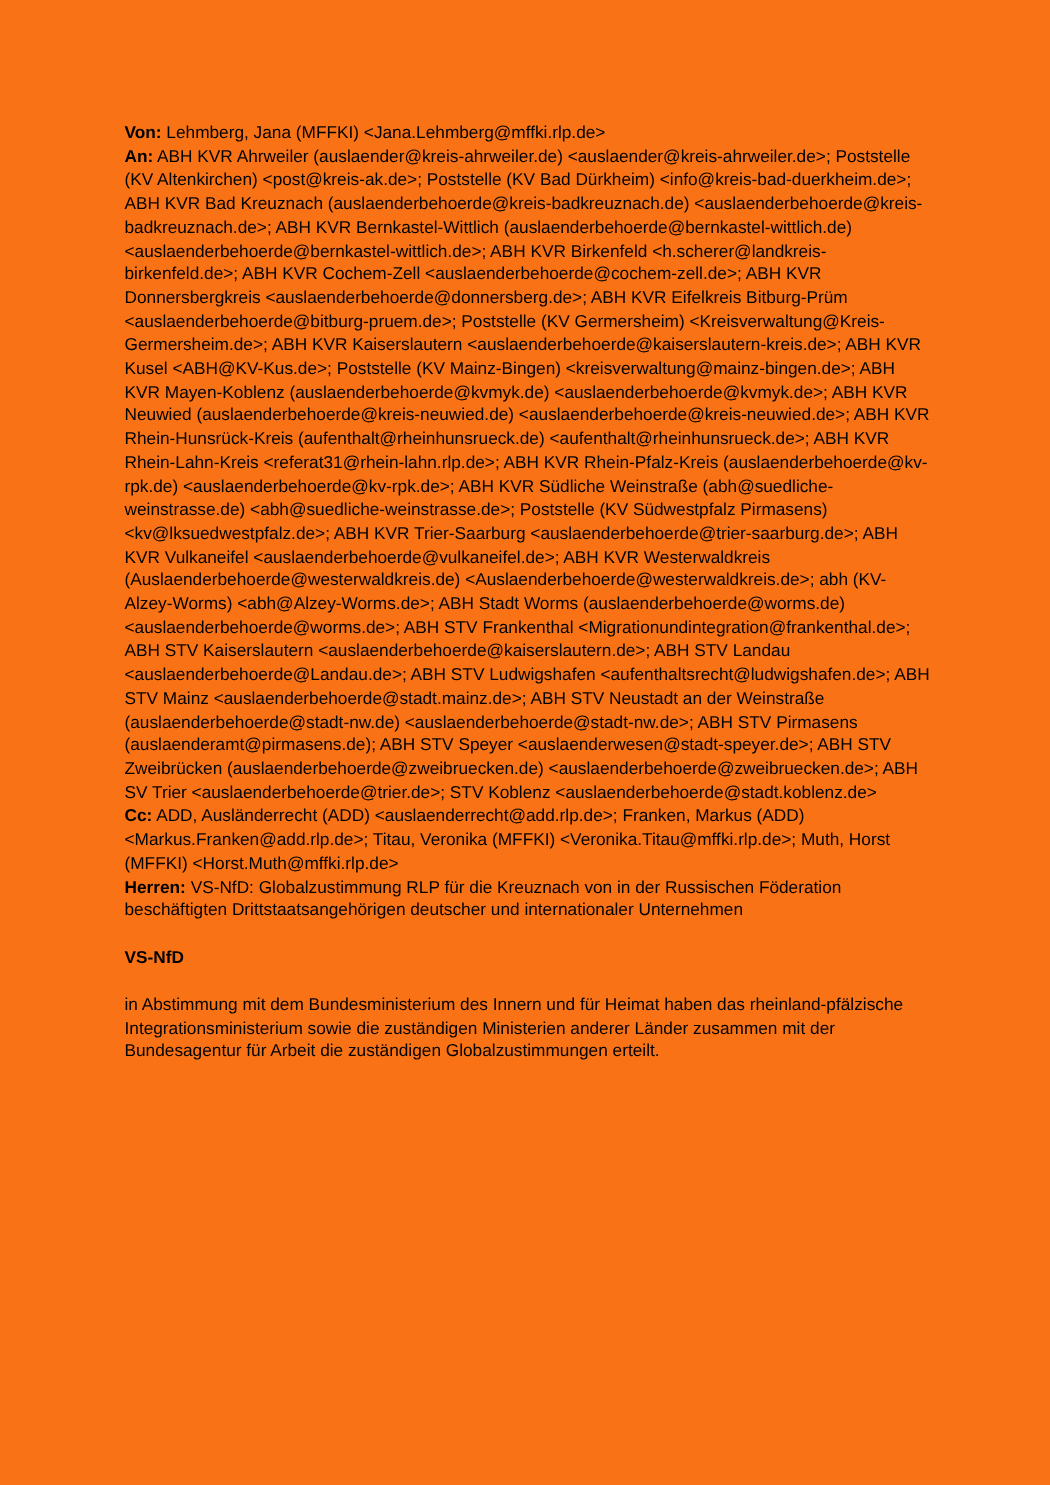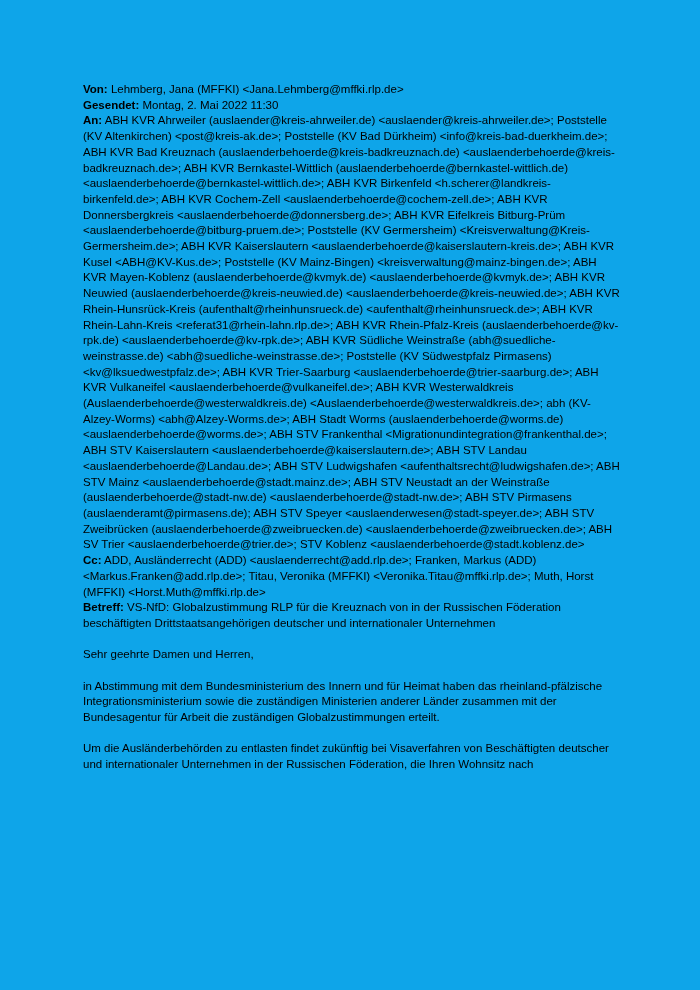--- a/index.html
+++ b/index.html
@@ -11,50 +11,48 @@
     color: #000000;
     font-family: "Liberation Sans", "DejaVu Sans", sans-serif;
     font-size: 11.5px;
     line-height: 15.7px;
     overflow: hidden;
   }
   .page {
     width: 700px;
     height: 990px;
     padding: 82px 120px 40px 83px;
-    background: #0ea5e9;
+    background: #f97316;
   }
   .content {
     width: 537px;
     overflow-wrap: break-word;
   }
   p { margin: 0; }
   .lbl { font-weight: bold; }
   .block { margin-top: 15.7px; }
   .classification { font-weight: bold; }
   .subject-heading { font-weight: bold; }
 </style>
 </head>
 <body>
 
 <div class="page">
   <div class="content">
 
     <p class="hdr"><span class="lbl">Von:</span><span> Lehmberg, Jana (MFFKI) &lt;Jana.Lehmberg@mffki.rlp.de&gt;</span></p>
 
-    <p class="hdr"><span class="lbl">Gesendet:</span><span> Montag, 2. Mai 2022 11:30</span></p>
 
     <p class="hdr"><span class="lbl">An:</span><span> ABH KVR Ahrweiler (auslaender@kreis-ahrweiler.de) &lt;auslaender@kreis-ahrweiler.de&gt;; Poststelle (KV Altenkirchen) &lt;post@kreis-ak.de&gt;; Poststelle (KV Bad Dürkheim) &lt;info@kreis-bad-duerkheim.de&gt;; ABH KVR Bad Kreuznach (auslaenderbehoerde@kreis-badkreuznach.de) &lt;auslaenderbehoerde@kreis-badkreuznach.de&gt;; ABH KVR Bernkastel-Wittlich (auslaenderbehoerde@bernkastel-wittlich.de) &lt;auslaenderbehoerde@bernkastel-wittlich.de&gt;; ABH KVR Birkenfeld &lt;h.scherer@landkreis-birkenfeld.de&gt;; ABH KVR Cochem-Zell &lt;auslaenderbehoerde@cochem-zell.de&gt;; ABH KVR Donnersbergkreis &lt;auslaenderbehoerde@donnersberg.de&gt;; ABH KVR Eifelkreis Bitburg-Prüm &lt;auslaenderbehoerde@bitburg-pruem.de&gt;; Poststelle (KV Germersheim) &lt;Kreisverwaltung@Kreis-Germersheim.de&gt;; ABH KVR Kaiserslautern &lt;auslaenderbehoerde@kaiserslautern-kreis.de&gt;; ABH KVR Kusel &lt;ABH@KV-Kus.de&gt;; Poststelle (KV Mainz-Bingen) &lt;kreisverwaltung@mainz-bingen.de&gt;; ABH KVR Mayen-Koblenz (auslaenderbehoerde@kvmyk.de) &lt;auslaenderbehoerde@kvmyk.de&gt;; ABH KVR Neuwied (auslaenderbehoerde@kreis-neuwied.de) &lt;auslaenderbehoerde@kreis-neuwied.de&gt;; ABH KVR Rhein-Hunsrück-Kreis (aufenthalt@rheinhunsrueck.de) &lt;aufenthalt@rheinhunsrueck.de&gt;; ABH KVR Rhein-Lahn-Kreis &lt;referat31@rhein-lahn.rlp.de&gt;; ABH KVR Rhein-Pfalz-Kreis (auslaenderbehoerde@kv-rpk.de) &lt;auslaenderbehoerde@kv-rpk.de&gt;; ABH KVR Südliche Weinstraße (abh@suedliche-weinstrasse.de) &lt;abh@suedliche-weinstrasse.de&gt;; Poststelle (KV Südwestpfalz Pirmasens) &lt;kv@lksuedwestpfalz.de&gt;; ABH KVR Trier-Saarburg &lt;auslaenderbehoerde@trier-saarburg.de&gt;; ABH KVR Vulkaneifel &lt;auslaenderbehoerde@vulkaneifel.de&gt;; ABH KVR Westerwaldkreis (Auslaenderbehoerde@westerwaldkreis.de) &lt;Auslaenderbehoerde@westerwaldkreis.de&gt;; abh (KV-Alzey-Worms) &lt;abh@Alzey-Worms.de&gt;; ABH Stadt Worms (auslaenderbehoerde@worms.de) &lt;auslaenderbehoerde@worms.de&gt;; ABH STV Frankenthal &lt;Migrationundintegration@frankenthal.de&gt;; ABH STV Kaiserslautern &lt;auslaenderbehoerde@kaiserslautern.de&gt;; ABH STV Landau &lt;auslaenderbehoerde@Landau.de&gt;; ABH STV Ludwigshafen &lt;aufenthaltsrecht@ludwigshafen.de&gt;; ABH STV Mainz &lt;auslaenderbehoerde@stadt.mainz.de&gt;; ABH STV Neustadt an der Weinstraße (auslaenderbehoerde@stadt-nw.de) &lt;auslaenderbehoerde@stadt-nw.de&gt;; ABH STV Pirmasens (auslaenderamt@pirmasens.de); ABH STV Speyer &lt;auslaenderwesen@stadt-speyer.de&gt;; ABH STV Zweibrücken (auslaenderbehoerde@zweibruecken.de) &lt;auslaenderbehoerde@zweibruecken.de&gt;; ABH SV Trier &lt;auslaenderbehoerde@trier.de&gt;; STV Koblenz &lt;auslaenderbehoerde@stadt.koblenz.de&gt;</span></p>
 
     <p class="hdr"><span class="lbl">Cc:</span><span> ADD, Ausländerrecht (ADD) &lt;auslaenderrecht@add.rlp.de&gt;; Franken, Markus (ADD) &lt;Markus.Franken@add.rlp.de&gt;; Titau, Veronika (MFFKI) &lt;Veronika.Titau@mffki.rlp.de&gt;; Muth, Horst (MFFKI) &lt;Horst.Muth@mffki.rlp.de&gt;</span></p>
 
-    <p class="hdr"><span class="lbl">Betreff:</span><span> VS-NfD: Globalzustimmung RLP für die Kreuznach von in der Russischen Föderation beschäftigten Drittstaatsangehörigen deutscher und internationaler Unternehmen</span></p>
+    <p class="hdr"><span class="lbl">Herren:</span><span> VS-NfD: Globalzustimmung RLP für die Kreuznach von in der Russischen Föderation beschäftigten Drittstaatsangehörigen deutscher und internationaler Unternehmen</span></p>
+
+    <p class="block classification">VS-NfD</p>
 
 
 
-    <p class="block">Sehr geehrte Damen und Herren,</p>
-
     <p class="block">in Abstimmung mit dem Bundesministerium des Innern und für Heimat haben das rheinland-pfälzische Integrationsministerium sowie die zuständigen Ministerien anderer Länder zusammen mit der Bundesagentur für Arbeit die zuständigen Globalzustimmungen erteilt.</p>
 
-    <p class="block">Um die Ausländerbehörden zu entlasten findet zukünftig bei Visaverfahren von Beschäftigten deutscher und internationaler Unternehmen in der Russischen Föderation, die Ihren Wohnsitz nach</p>
 
   </div>
 </div>
 
 </body></html>

